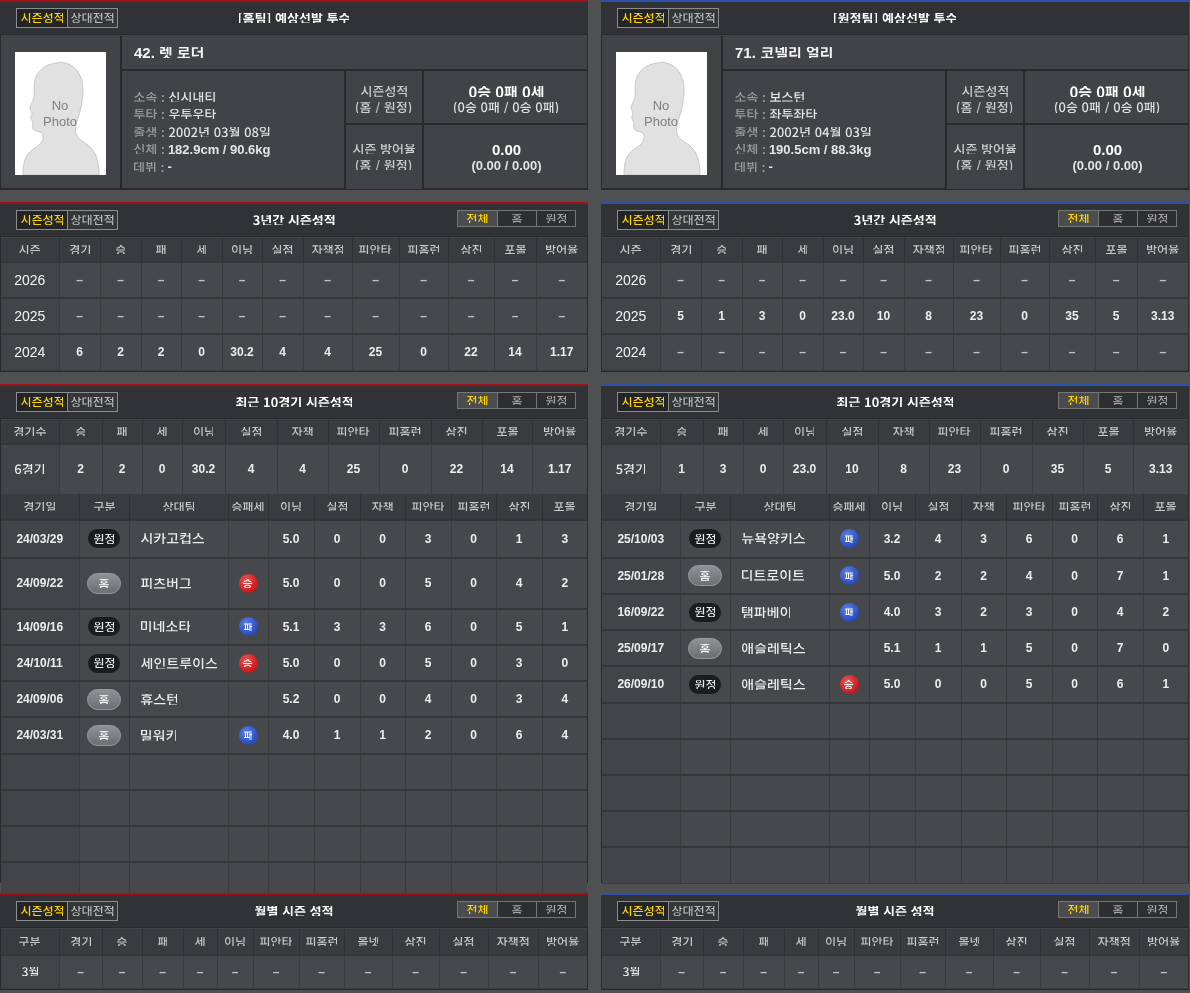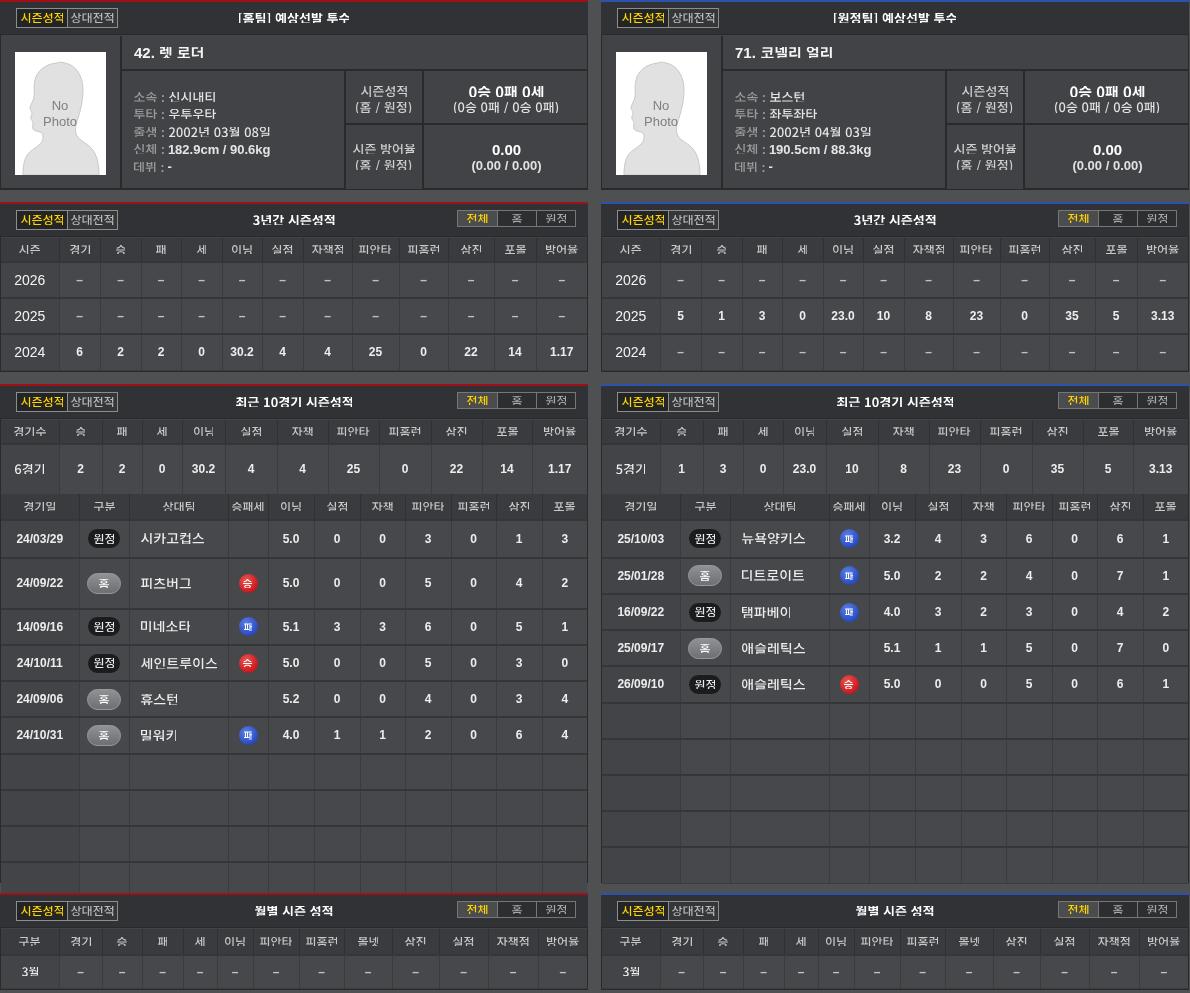--- a/index.html
+++ b/index.html
@@ -1105,21 +1105,21 @@
             <td></td>
             <td>5.2</td>
             <td>0</td>
             <td>0</td>
             <td>4</td>
             <td>0</td>
             <td>3</td>
             <td>4</td>
           </tr>
           <tr>
-            <td class="c0" style="height:36.2px">24/10/31</td>
+            <td class="c0" style="height:36.2px">24/03/31</td>
             <td><span class="pill home">
                 <svg class="kt" width="9.9" height="9.5" viewBox="0 -770 826.0 790">
                   <g fill="#ffffff">
                     <use href="#gmd648" x="-46"></use>
                   </g>
                 </svg>
               </span></td>
             <td class="l" style="padding-left:11px">
               <svg class="kt" width="35.7" height="11.1" viewBox="0 -770 2548.0 790">
                 <g fill="#ededed">

